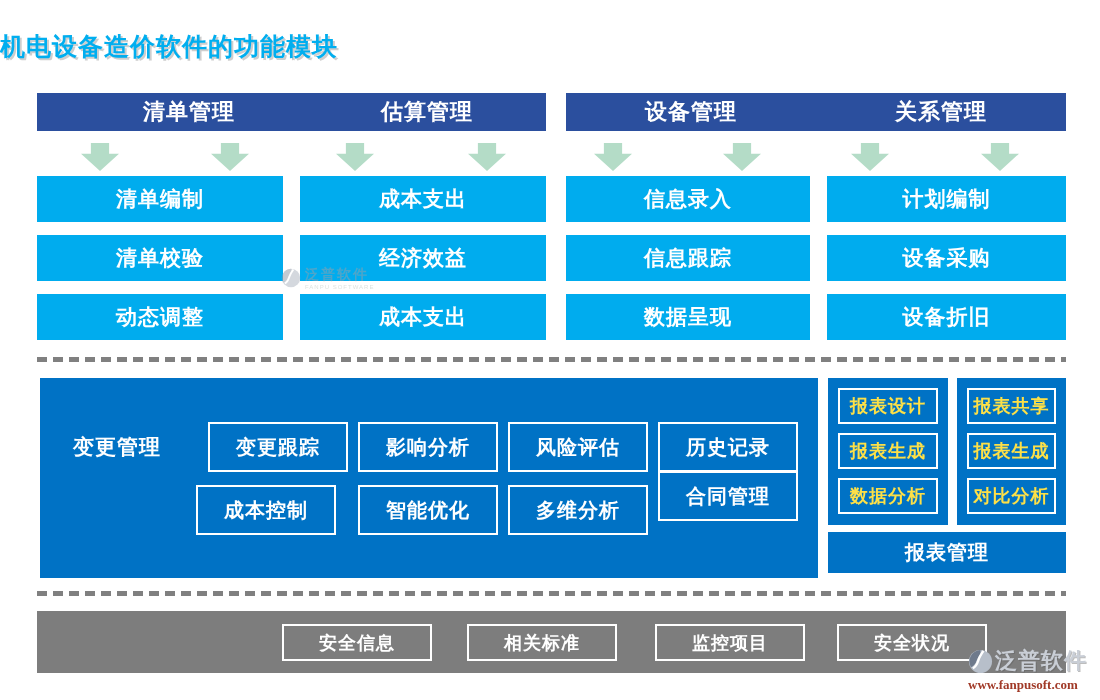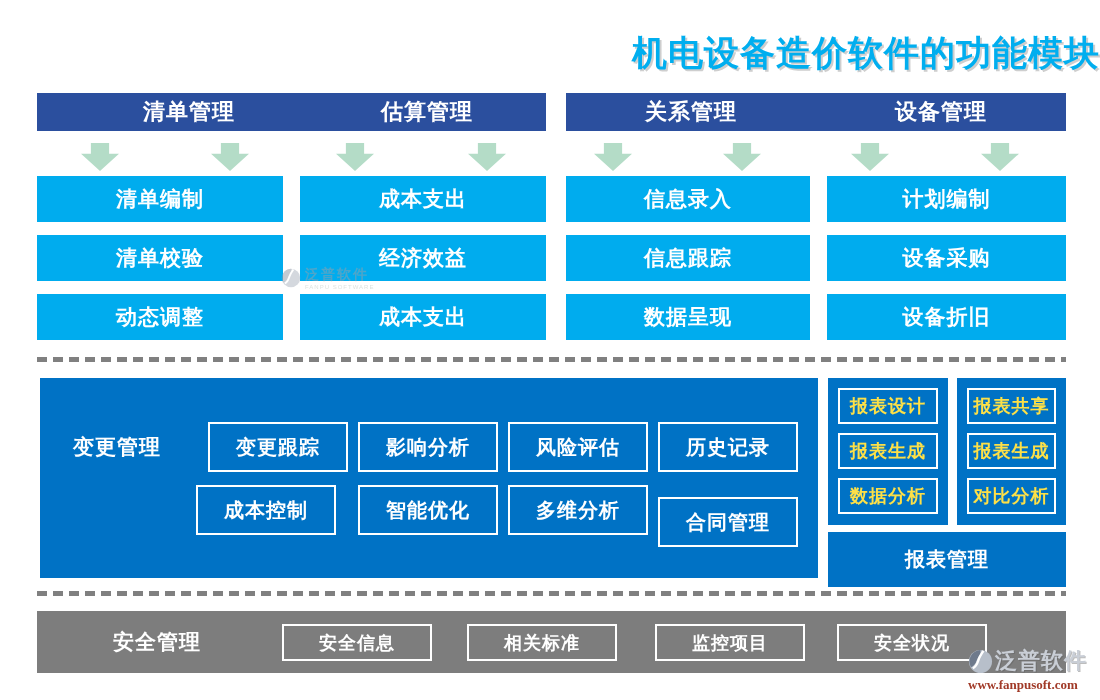--- a/index.html
+++ b/index.html
@@ -1,20 +1,20 @@
 <!DOCTYPE html>
 <html><head>
 <meta charset="utf-8">
 <style>
   * { margin:0; padding:0; box-sizing:border-box; }
   body { font-family:"Liberation Sans","DejaVu Sans",sans-serif; background:#ffffff; }
   .canvas { position:relative; width:1100px; height:700px; background:#ffffff; overflow:hidden; }
 
-  .title { position:absolute; left:0; top:30px; width:100%; text-align:right;
-           font-size:35px; font-weight:bold; color:#00aeef; letter-spacing:1px;
+  .title { position:absolute; left:0; top:30px; width:100%; text-align:left;
+           font-size:25px; font-weight:bold; color:#00aeef; letter-spacing:1px;
            text-shadow:2px 2px 0 rgba(80,80,80,0.28); }
 
   .hbar { position:absolute; top:93px; height:38px; background:#2b4f9e; display:flex; align-items:center; }
   .hbar span { flex:1; text-align:center; color:#ffffff; font-weight:bold; font-size:22px; letter-spacing:1px; }
   .hbar1 { left:37px; width:509px;padding-left:33px; }
   .hbar2 { left:566px; width:500px; }
 
   .arrow { position:absolute; top:143px; width:38px; height:28px; background:#b4dcc7;
            clip-path:polygon(26% 0, 74% 0, 74% 38%, 100% 38%, 50% 100%, 0 38%, 26% 38%); }
 
@@ -28,21 +28,21 @@
   .mlabel { position:absolute; left:33px; width:130px; height:50px; line-height:50px;
             color:#ffffff; font-weight:bold; font-size:21px; letter-spacing:1px; }
   .mbox { position:absolute; width:140px; height:50px; border:2px solid #ffffff; color:#ffffff;
           font-weight:bold; font-size:20px; letter-spacing:1px;
           display:flex; align-items:center; justify-content:center; }
 
   .rpanel { position:absolute; top:378px; height:147px; background:#0072c5;
             display:flex; flex-direction:column; padding:10px; gap:9px; }
   .rbox { flex:0 0 36px; border:2px solid #ffffff; color:#fde047; font-weight:bold; font-size:18px;
           display:flex; align-items:center; justify-content:center; letter-spacing:1px; }
-  .rfooter { position:absolute; left:828px; top:532px; width:238px; height:55px; background:#0072c5;
+  .rfooter { position:absolute; left:828px; top:532px; width:238px; height:41px; background:#0072c5;
              color:#ffffff; font-weight:bold; font-size:20px; letter-spacing:1px;
              display:flex; align-items:center; justify-content:center; }
 
   .gbar { position:absolute; left:37px; top:611px; width:1029px; height:62px; background:#7d7d7d; }
   .glabel { position:absolute; left:76px; top:0; height:62px; line-height:62px;
             color:#ffffff; font-weight:bold; font-size:21px; letter-spacing:1px; }
   .gbox { position:absolute; top:13px; width:150px; height:37px; border:2px solid #ffffff;
           color:#ffffff; font-weight:bold; font-size:18px; letter-spacing:1px;
           display:flex; align-items:center; justify-content:center; }
 
@@ -63,22 +63,22 @@
 
 <div class="canvas">
 
   <div class="title">机电设备造价软件的功能模块</div>
 
   <div class="hbar hbar1">
     <span>清单管理</span>
     <span>估算管理</span>
   </div>
   <div class="hbar hbar2">
+    <span>设备管理</span>
     <span>关系管理</span>
-    <span>设备管理</span>
   </div>
 
   <div class="arrow" style="left:81px"></div>
   <div class="arrow" style="left:211px"></div>
   <div class="arrow" style="left:336px"></div>
   <div class="arrow" style="left:468px"></div>
   <div class="arrow" style="left:594px"></div>
   <div class="arrow" style="left:723px"></div>
   <div class="arrow" style="left:851px"></div>
   <div class="arrow" style="left:981px"></div>
@@ -117,37 +117,36 @@
   <div class="mpanel">
     <div class="mlabel" style="top:44px">变更管理</div>
     <div class="mbox" style="left:168px;top:44px">变更跟踪</div>
     <div class="mbox" style="left:318px;top:44px">影响分析</div>
     <div class="mbox" style="left:468px;top:44px">风险评估</div>
     <div class="mbox" style="left:618px;top:44px">历史记录</div>
 
     <div class="mbox" style="left:156px;top:107px">成本控制</div>
     <div class="mbox" style="left:318px;top:107px">智能优化</div>
     <div class="mbox" style="left:468px;top:107px">多维分析</div>
-    <div class="mbox" style="left:618px;top:119px">合同管理</div>
+    <div class="mbox" style="left:618px;top:93px">合同管理</div>
   </div>
 
   <div class="rpanel" style="left:828px;width:120px">
     <div class="rbox">报表设计</div>
     <div class="rbox">报表生成</div>
     <div class="rbox">数据分析</div>
   </div>
   <div class="rpanel" style="left:957px;width:109px">
     <div class="rbox">报表共享</div>
     <div class="rbox">报表生成</div>
     <div class="rbox">对比分析</div>
   </div>
   <div class="rfooter">报表管理</div>
 
   <div class="gbar">
-    <div class="glabel">安全管理</div>
     <div class="gbox" style="left:245px">安全信息</div>
     <div class="gbox" style="left:430px">相关标准</div>
     <div class="gbox" style="left:618px">监控项目</div>
     <div class="gbox" style="left:800px">安全状况</div>
   </div>
 
   <div class="logo">
     <div class="logo-row">
       <svg width="25" height="25" viewBox="0 0 26 26">
         <circle cx="13" cy="13" r="12" fill="#b7bfca"></circle>

